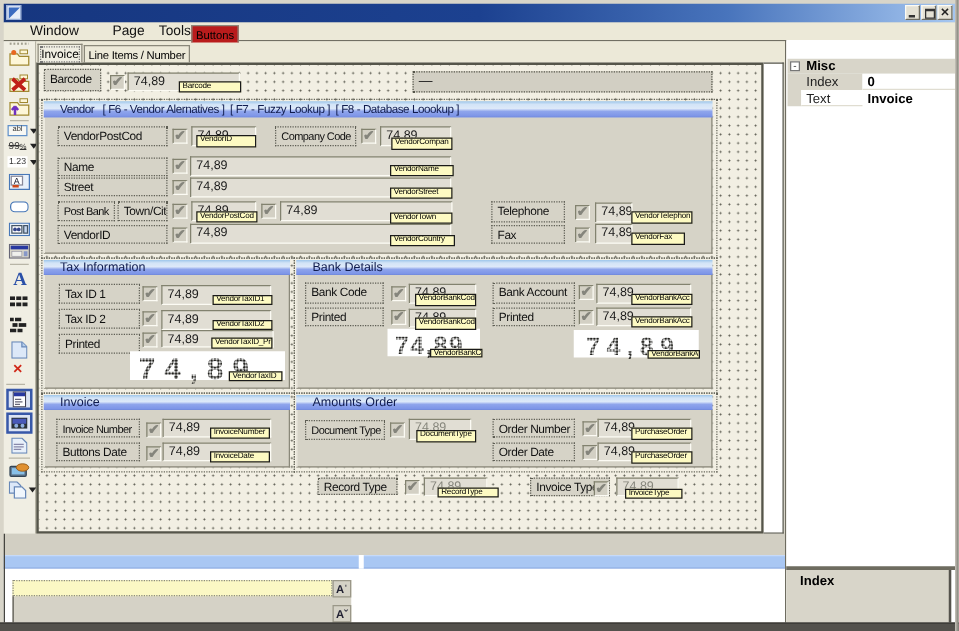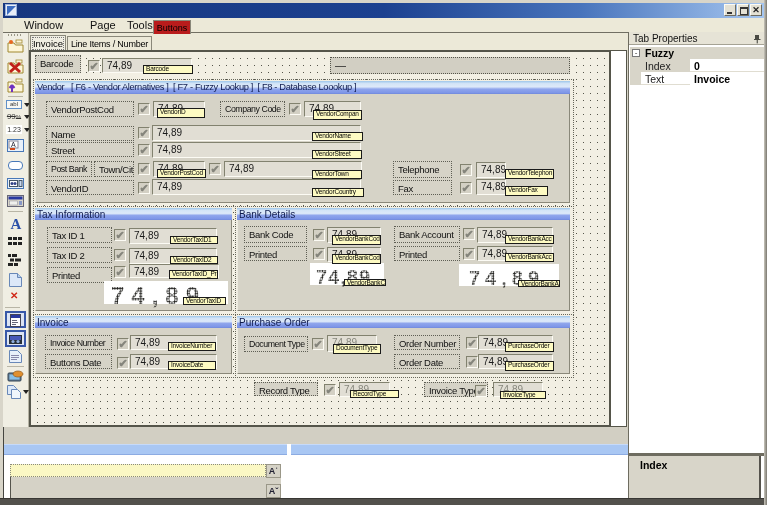--- a/index.html
+++ b/index.html
@@ -2,21 +2,21 @@
 <html><head><meta charset="utf-8">
 <style>
 html,body{margin:0;padding:0}
 #win{position:relative;-webkit-font-smoothing:antialiased;width:767px;height:505px;background:#ece9d8;font-family:"Liberation Sans",sans-serif;overflow:hidden}
 .ab{position:absolute}
 .lab{position:absolute;background:#d6d3c7;border:1px dotted #5e5e54;font-size:9.5px;letter-spacing:-0.3px;color:#111;padding:1px 0 0 4px;box-sizing:border-box;white-space:nowrap;overflow:hidden;line-height:13px}
 .tb{position:absolute;background:#e1ded4;border:1px solid;border-color:#82826f #fcfbf4 #fcfbf4 #82826f;box-sizing:border-box;font-size:10px;color:#1a1a1a;padding:1px 0 0 4px;overflow:hidden;line-height:12px}
 .tbg{color:#86867c}
 .cb{position:absolute;width:12px;height:12px;background:#d3d0c4;border:1px solid;border-color:#82826f #fcfbf4 #fcfbf4 #82826f;box-sizing:border-box;color:#85857c;font-size:11px;line-height:10px;text-align:center;font-weight:bold}
 .tag{position:absolute;background:#fdfac2;border:1px solid #1a1a1a;font-size:6.5px;letter-spacing:-0.2px;line-height:1.05;color:#000;padding:0 1px 0 2px;box-sizing:border-box;white-space:nowrap;overflow:hidden;z-index:5}
-.gh{position:absolute;background:linear-gradient(180deg,#9ec6ea 0%,#d3e4f7 20%,#dde9f9 45%,#8fa5ec 62%,#7e96e8 90%,#7088d9 100%);font-size:10px;color:#101c4e;padding:1px 0 0 2px;box-sizing:border-box;white-space:nowrap;overflow:hidden;line-height:11px;z-index:2}
+.gh{position:absolute;background:linear-gradient(180deg,#9ec6ea 0%,#d3e4f7 20%,#dde9f9 45%,#8fa5ec 62%,#7e96e8 90%,#7088d9 100%);font-size:10px;color:#101c4e;padding:1px 0 0 13px;box-sizing:border-box;white-space:nowrap;overflow:hidden;line-height:11px;z-index:2}
 .gb{position:absolute;background:#d6d3c7;border:1px solid;border-color:#eceadf #8a887a #8a887a #eceadf;box-sizing:border-box;z-index:1}
 .wb{position:absolute;background:#fff;z-index:3}
 .big{font-weight:bold;font-family:"Liberation Sans",sans-serif;color:transparent;background-image:radial-gradient(circle,#21211e 0.8px,rgba(40,40,36,0.25) 1.2px,rgba(0,0,0,0.06) 1.5px);background-size:2.6px 2.6px;-webkit-background-clip:text;background-clip:text}
 .mi{display:inline-block;font-size:11px;color:#111}
 .sm{font-size:8.8px !important;letter-spacing:-0.45px !important}
 </style></head>
 <body>
 <div id="win">
 
   <div class="ab" style="left:0;top:0;width:767px;height:505px;background:#d8d5c9"></div>
@@ -277,21 +277,21 @@
   <div class="cb" style="left:117px;top:338px">✔</div>
   <div class="tb" style="left:130px;top:335px;width:87px;height:15px">74,89</div>
   <div class="tag" style="left:168px;top:342px;width:48px;height:9px">InvoiceNumber</div>
   <div class="lab" style="left:45px;top:354px;width:67px;height:15px">Buttons Date</div>
   <div class="cb" style="left:117px;top:357px">✔</div>
   <div class="tb" style="left:130px;top:354px;width:87px;height:15px">74,89</div>
   <div class="tag" style="left:168px;top:361px;width:48px;height:9px">InvoiceDate</div>
   </div>
 
   <div class="gb" style="left:237px;top:327px;width:333px;height:47px"></div>
-  <div class="gh" style="left:237px;top:316px;width:333px;height:12px">Purchase Order</div>
+  <div class="gh" style="left:237px;top:316px;width:333px;height:12px">Amounts Order</div>
   <div class="ab" style="left:235px;top:314px;width:337px;height:62px;border:1px dotted #66665a;z-index:0"></div>
   <div style="z-index:4;position:absolute">
   <div class="lab sm" style="left:244px;top:336px;width:64px;height:16px">Document Type</div>
   <div class="cb" style="left:312px;top:338px">✔</div>
   <div class="tb tbg" style="left:327px;top:335px;width:50px;height:17px">74,89</div>
   <div class="tag" style="left:333px;top:344px;width:48px;height:10px">DocumentType</div>
   <div class="lab" style="left:394px;top:335px;width:66px;height:15px">Order Number</div>
   <div class="cb" style="left:466px;top:337px">✔</div>
   <div class="tb" style="left:478px;top:335px;width:75px;height:15px">74,89</div>
   <div class="tag" style="left:505px;top:342px;width:49px;height:10px">PurchaseOrder</div>
@@ -306,30 +306,23 @@
   <div class="tb tbg" style="left:339px;top:382px;width:51px;height:15px">74,89</div>
   <div class="tag" style="left:350px;top:390px;width:49px;height:8px">RecordType</div>
   <div class="lab" style="left:424px;top:382px;width:64px;height:15px">Invoice Type</div>
   <div class="cb" style="left:475px;top:385px">✔</div>
   <div class="tb tbg" style="left:493px;top:382px;width:50px;height:15px">74,89</div>
   <div class="tag" style="left:500px;top:391px;width:46px;height:8px">InvoiceType</div>
   </div>
 
   <div class="ab" style="left:628px;top:32px;width:1px;height:466px;background:#6e6c60"></div>
   <div class="ab" style="left:629px;top:32px;width:135px;height:466px;background:#fff"></div>
-  <div class="ab" style="left:629px;top:32px;width:135px;height:13px;background:#e6e3d6;border-bottom:1px solid #a5a294;box-sizing:border-box">
-    <div class="ab" style="left:4px;top:1px;font-size:10px;color:#111">Tab Properties</div>
-    <svg class="ab" style="left:124px;top:2px" width="9" height="10" viewBox="0 0 9 10">
-        <path d="M2 1 L6 1 L6 5 L7.5 5 L7.5 6 L1 6 L1 5 L2 5 Z" fill="#4a4a44"></path>
-        <rect x="3.7" y="6" width="1.1" height="3.4" fill="#4a4a44"></rect>
-      </svg>
-  </div>
   <div class="ab" style="left:630px;top:47px;width:134px;height:12px;background:#d8d5c9">
     <div class="ab" style="left:2px;top:2px;width:8px;height:8px;background:#fff;border:1px solid #777;box-sizing:border-box;font-size:8px;line-height:6px;text-align:center;color:#333">-</div>
-    <div class="ab" style="left:15px;top:0;font-size:10.5px;font-weight:bold">Fuzzy</div>
+    <div class="ab" style="left:15px;top:0;font-size:10.5px;font-weight:bold">Misc</div>
   </div>
   <div class="ab" style="left:630px;top:59px;width:134px;height:13px">
     <div class="ab" style="left:0;top:0;width:60px;height:13px;background:#d8d5c9"></div>
     <div class="ab" style="left:60px;top:0;width:74px;height:13px;background:#fff;border-bottom:1px solid #e0ddd1;box-sizing:border-box"></div>
     <div class="ab" style="left:15px;top:1px;font-size:10.5px;color:#222">Index</div>
     <div class="ab" style="left:64px;top:1px;font-size:10.5px;font-weight:bold">0</div>
   </div>
   <div class="ab" style="left:630px;top:72px;width:134px;height:13px">
     <div class="ab" style="left:0;top:0;width:11px;height:13px;background:#d8d5c9"></div>
     <div class="ab" style="left:11px;top:0;width:49px;height:13px;background:#fff;border-bottom:1px solid #e0ddd1;box-sizing:border-box"></div>

